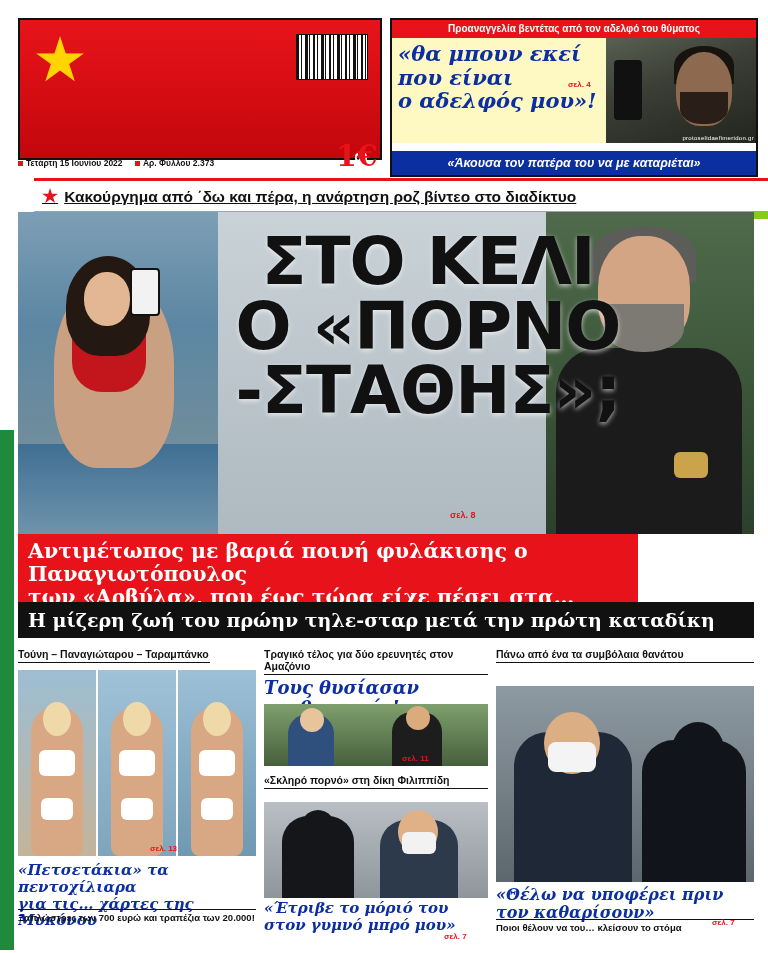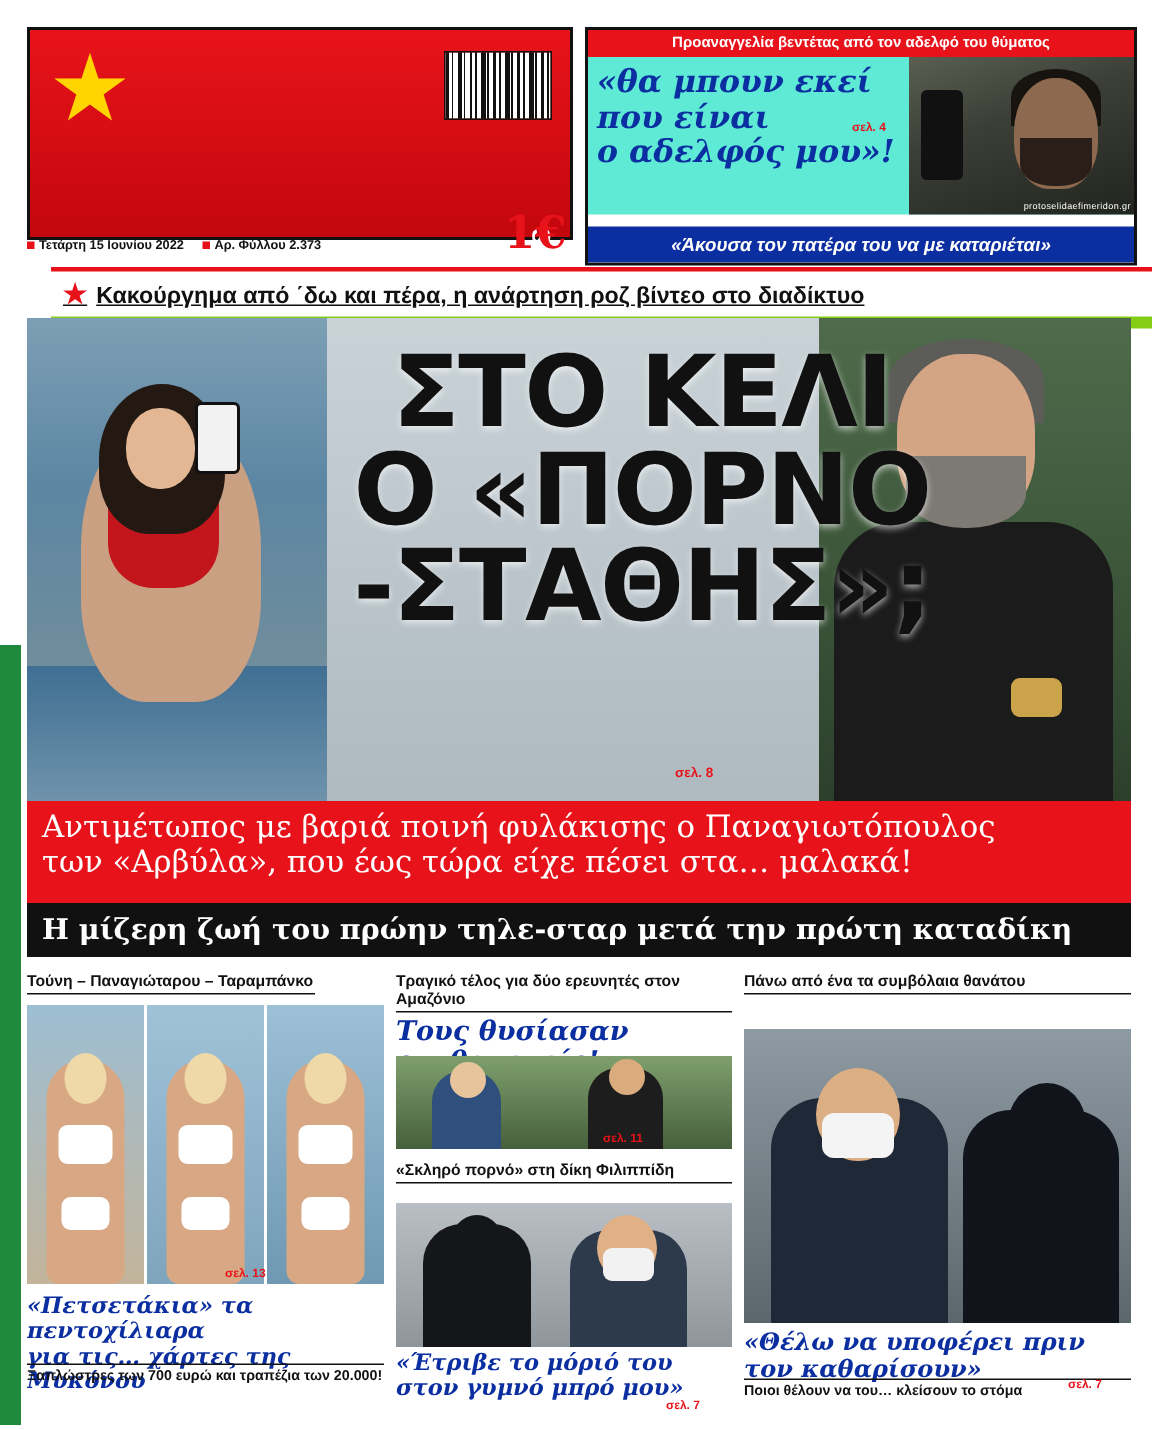--- a/index.html
+++ b/index.html
@@ -142,21 +142,21 @@
     background: #e8131a;
     color: #ffffff;
     font-size: 10px;
     font-weight: bold;
     text-align: center;
     line-height: 18px;
   }
   .teaser-body {
     position: relative;
     height: 105px;
-    background: #5eead4;
+    background: #fef9c3;
   }
   .teaser-photo {
     position: absolute;
     right: 0;
     top: 0;
     width: 150px;
     height: 105px;
     background: linear-gradient(160deg,#5a5f52 0%, #3b3f36 40%, #22251f 100%);
   }
   .teaser-photo .head {
@@ -414,26 +414,26 @@
     color: #e8131a;
     font-size: 9px;
     font-weight: bold;
   }
 
   
   .sub-red {
     position: absolute;
     left: 18px;
     top: 534px;
-    width: 736px;
+    width: 620px;
     height: 68px;
     background: #e8131a;
     color: #ffffff;
     font-family: "DejaVu Serif", serif;
-    font-weight: normal;
+    font-weight: bold;
     font-size: 20.5px;
     line-height: 1.12;
     padding: 6px 10px 0 10px;
     box-sizing: border-box;
   }
   .sub-black {
     position: absolute;
     left: 18px;
     top: 602px;
     width: 736px;

